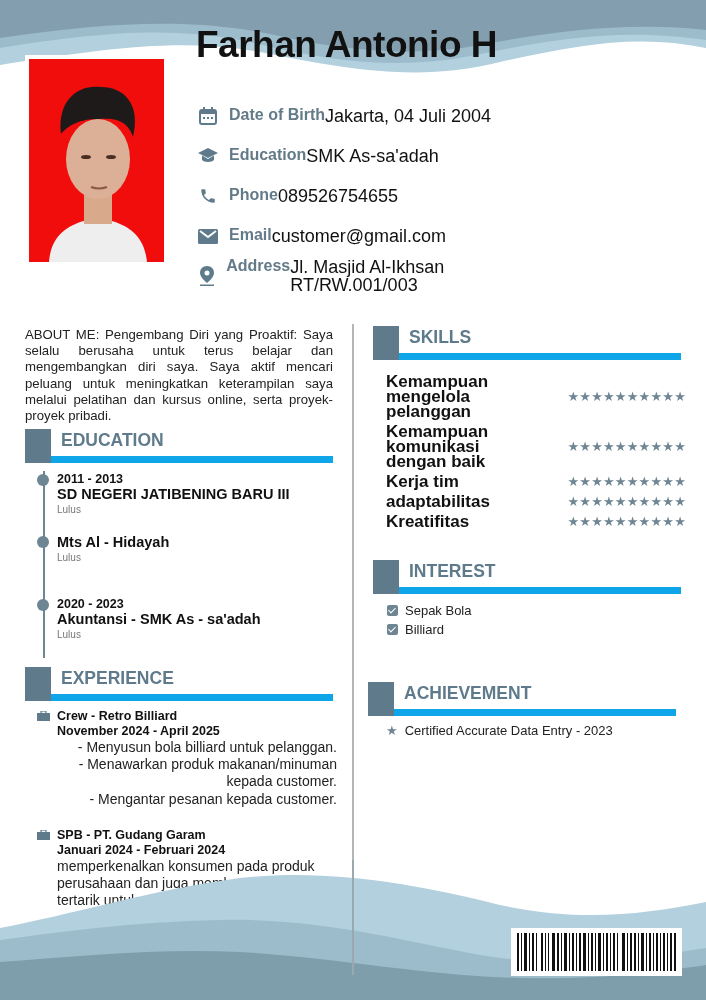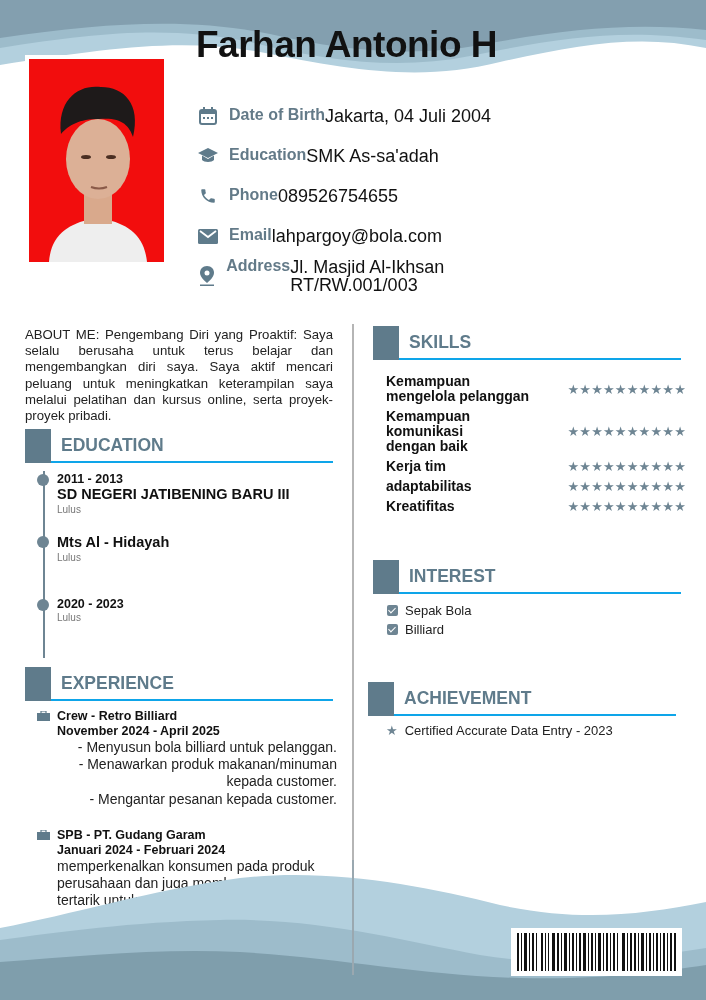--- a/index.html
+++ b/index.html
@@ -31,21 +31,21 @@
   .contact-value { font-size: 18px; color: #111; }
 
   .about {
     position: absolute; left: 25px; top: 327px; width: 308px;
     font-size: 13.2px; line-height: 16.2px; text-align: justify; color: #222;
   }
 
   .section-head { position: absolute; height: 34px; display: flex; align-items: stretch; }
   .section-head .block { width: 26px; background: #5f7b8b; }
   .section-head .title {
-    flex: 1; border-bottom: 2px solid #0ea5e9; padding-left: 10px;
+    flex: 1; border-bottom: 7px solid #0ea5e9; padding-left: 10px;
     font-size: 17.5px; font-weight: bold; color: #5f7b8b; display: flex; align-items: flex-end; padding-bottom: 5px;
   }
 
   .timeline { position: absolute; left: 43px; top: 471px; width: 2px; height: 187px; background: #6e8593; }
   .edu-item { position: absolute; left: 37px; width: 300px; }
   .edu-dot { position: absolute; left: 0; top: 2px; width: 12px; height: 12px; border-radius: 50%; background: #6e8593; }
   .edu-text { margin-left: 20px; line-height: 1.15; }
   .edu-years { font-size: 12.5px; font-weight: bold; color: #111; }
   .edu-school { font-size: 14.5px; font-weight: bold; color: #111; }
   .edu-status { font-size: 10px; color: #777; margin-top: 1px; }
@@ -54,21 +54,21 @@
   .exp-icon { position: absolute; left: 0; top: 2px; width: 13px; height: 10px; }
   .exp-text { margin-left: 20px; }
   .exp-role { font-size: 12.5px; font-weight: bold; color: #111; line-height: 15px; }
   .exp-period { font-size: 12.5px; font-weight: bold; color: #111; line-height: 15px; }
   .exp-desc { font-size: 14px; color: #222; line-height: 17.2px; }
 
   .divider { position: absolute; left: 352px; top: 324px; width: 1.5px; height: 651px; background: #b5b5b5; }
 
   .skills { position: absolute; left: 386px; top: 374px; width: 300px; }
   .skill-row { display: flex; align-items: center; justify-content: space-between; margin-bottom: 5px; }
-  .skill-name { width: 150px; font-size: 14px; font-weight: bold; color: #111; line-height: 15px; }
+  .skill-name { width: 150px; font-size: 17px; font-weight: bold; color: #111; line-height: 15px; }
   .skill-stars { font-size: 13px; color: #6e8593; letter-spacing: 0.2px; white-space: nowrap; }
 
   .interest-list { position: absolute; left: 387px; top: 601px; }
   .interest-item { display: flex; align-items: center; height: 19px; font-size: 13px; color: #222; }
   .check-box { width: 11px; height: 11px; background: #6e8593; border-radius: 2px; margin-right: 7px; position: relative; }
   .check-box::after {
     content: ""; position: absolute; left: 3px; top: 1px; width: 3px; height: 6px;
     border: solid #fff; border-width: 0 1.5px 1.5px 0; transform: rotate(45deg);
   }
 
@@ -150,21 +150,21 @@
     </div>
     <div class="contact-row">
       <span class="contact-icon">
         <svg width="20" height="15" viewBox="0 0 20 15">
             <rect x="0" y="0" width="20" height="15" rx="1.5" fill="#5f7b8b"></rect>
             <path d="M2,2 L10,8 L18,2" stroke="#fff" stroke-width="1.8" fill="none"></path>
           </svg>
       </span>
       <span class="contact-text">
         <span class="contact-label">Email</span>
-        <span class="contact-value">lahpargoy@bola.com</span>
+        <span class="contact-value">customer@gmail.com</span>
       </span>
     </div>
     <div class="contact-row">
       <span class="contact-icon">
         <svg width="16" height="20" viewBox="0 0 16 20">
             <path d="M8,0 C3.6,0 1,3.2 1,7 C1,11.5 8,17 8,17 C8,17 15,11.5 15,7 C15,3.2 12.4,0 8,0 Z" fill="#5f7b8b"></path>
             <circle cx="8" cy="7" r="2.5" fill="#fff"></circle>
             <rect x="1" y="18.5" width="14" height="1.5" fill="#5f7b8b"></rect>
           </svg>
       </span>
@@ -196,20 +196,21 @@
     <div class="edu-dot"></div>
     <div class="edu-text">
       <div class="edu-school">Mts Al - Hidayah</div>
       <div class="edu-status">Lulus</div>
     </div>
   </div>
   <div class="edu-item" style="top:597px;">
     <div class="edu-dot"></div>
     <div class="edu-text">
       <div class="edu-years">2020 - 2023</div>
+      <div class="edu-school">Akuntansi - SMK As - sa'adah</div>
       <div class="edu-status">Lulus</div>
     </div>
   </div>
 
   <div class="section-head" style="left:25px; top:667px; width:308px;">
     <div class="block"></div>
     <div class="title">EXPERIENCE</div>
   </div>
 
   <div class="exp-item" style="top:709px;">

